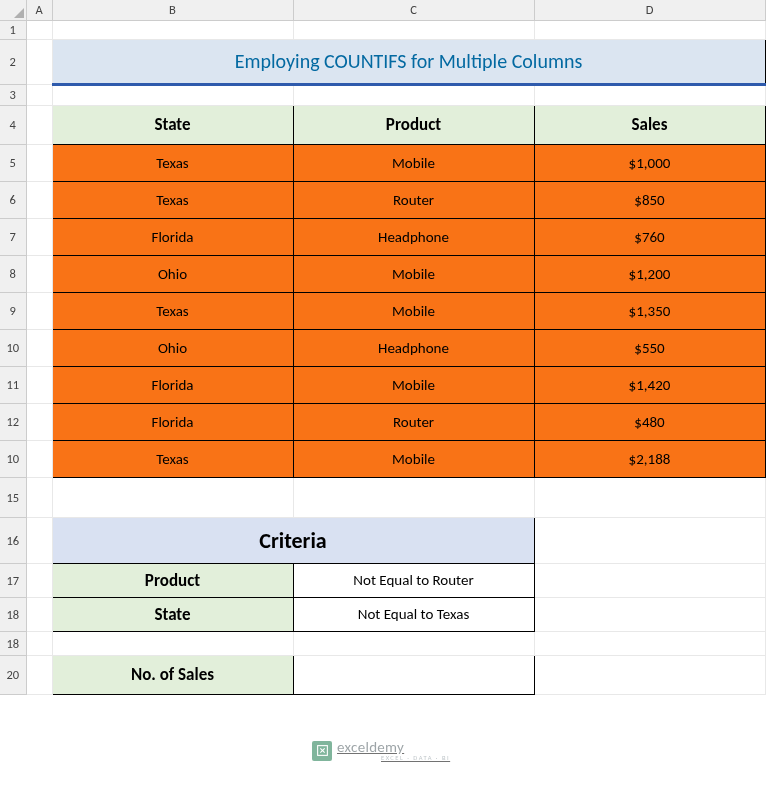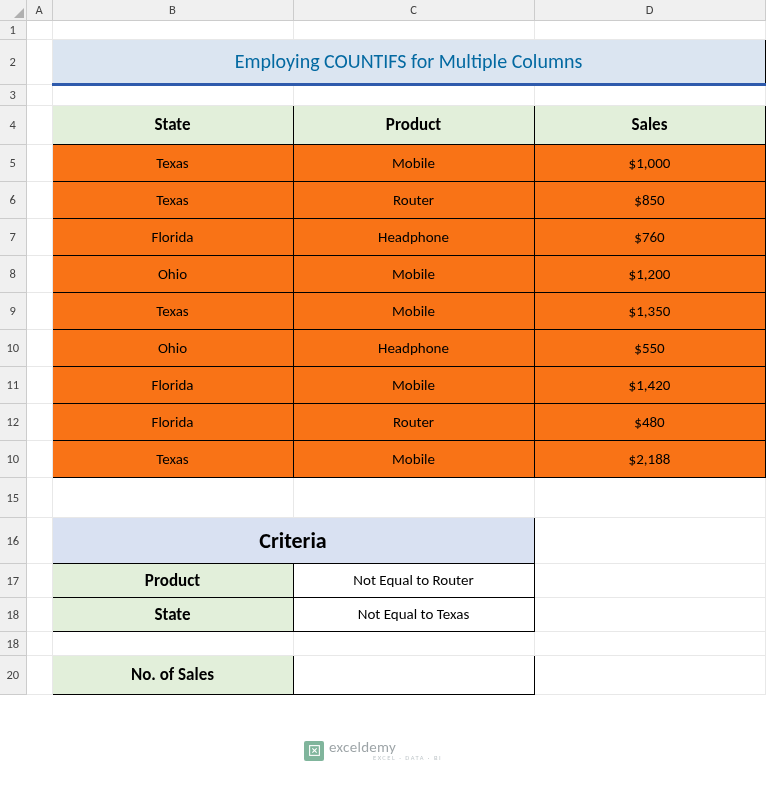--- a/index.html
+++ b/index.html
@@ -84,27 +84,28 @@
   tr.r4 { height: 39px; }
   tr.rdata { height: 37px; }
   tr.r15 { height: 40px; }
   tr.r16 { height: 46px; }
   tr.r17, tr.r18 { height: 34px; }
   tr.r19 { height: 24px; }
   tr.r20 { height: 39px; margin-left: 6px; }
 
   .watermark {
     position: absolute;
-    left: 304px;
+    left: 312px;
     top: 740px;
     display: flex;
     align-items: center;
     gap: 5px;
     opacity: 0.55;
     pointer-events: none;
+    text-decoration: underline;
   }
   .watermark .wm-icon {
     width: 20px; height: 20px;
     background: #1a7a4c;
     display:flex; align-items:center; justify-content:center;
     border-radius:2px;
   }
   .watermark .wm-icon svg { width:13px; height:13px; }
   .watermark .wm-text { line-height: 1; }
   .watermark .wm-main { font-size: 15px; color:#4e5b60; font-weight:500; letter-spacing:0.3px; }

